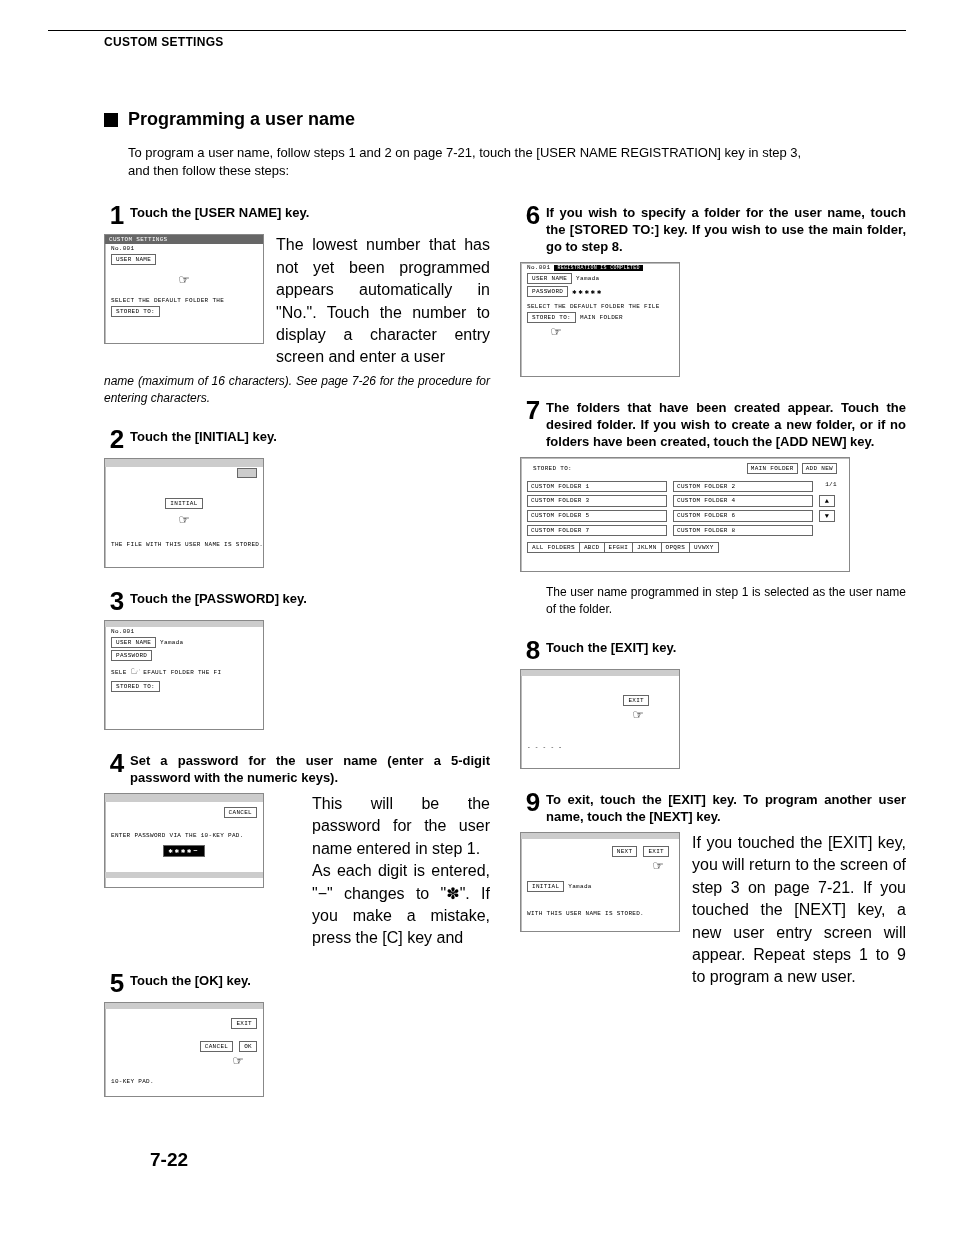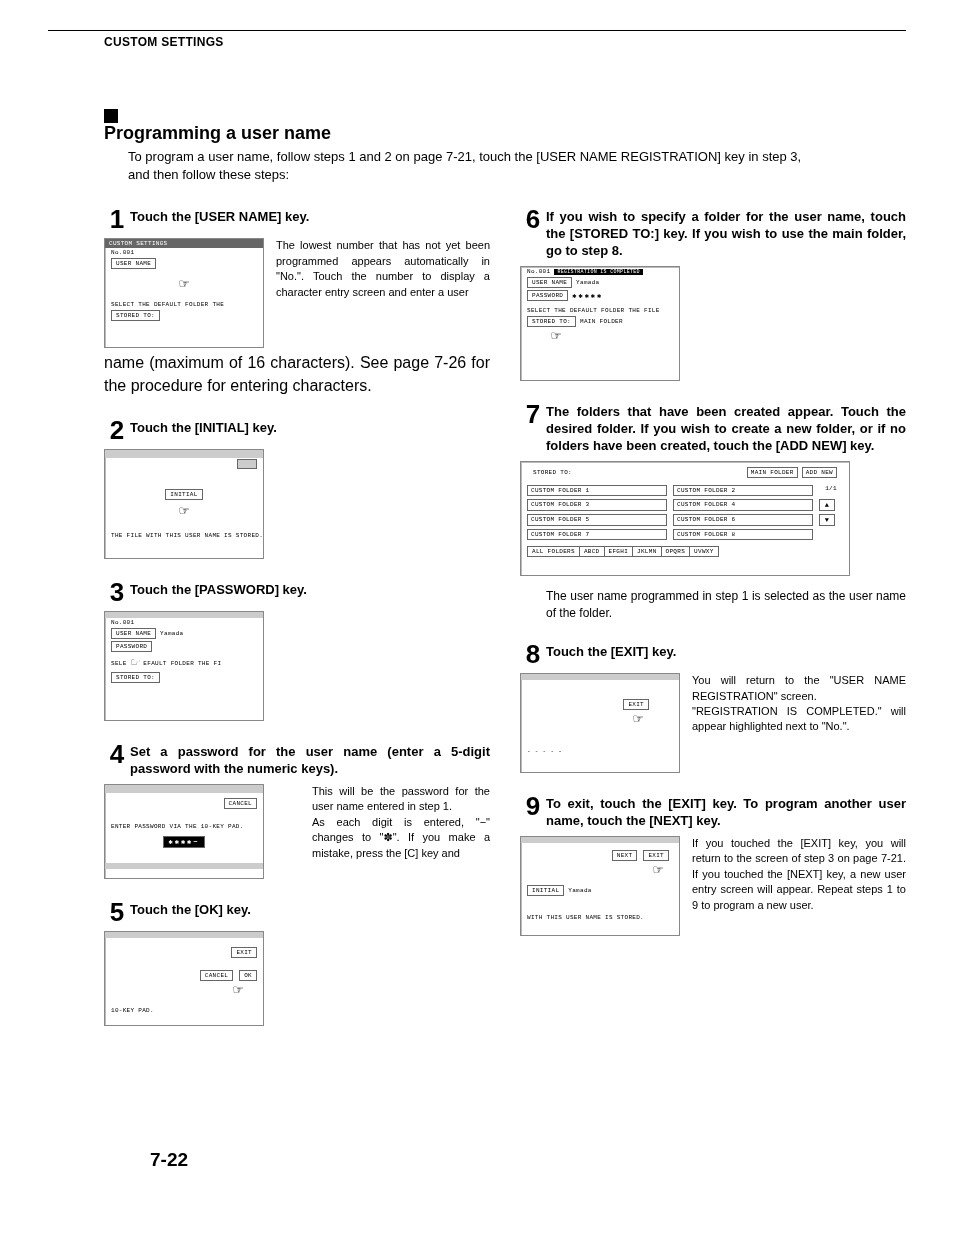--- a/index.html
+++ b/index.html
@@ -17,24 +17,23 @@
   }
   .header-label {
     font-weight: bold;
     font-size: 12px;
     letter-spacing: 0.3px;
     padding-left: 56px;
     margin-bottom: 60px;
   }
   .section-title-row {
     display: flex;
-    align-items: flex-start;
+    align-items: center;
     padding-left: 56px;
-    margin-bottom: 4px;
-    flex-direction: column;
+    margin-bottom: 14px;
   }
   .black-square {
     width: 14px; height: 14px; background: #000;
     display: inline-block; margin-right: 10px;
   }
   .section-title {
     font-weight: bold;
     font-size: 18px;
   }
   .intro {
@@ -69,31 +68,32 @@
     padding-top: 3px;
     text-align: justify;
   }
   .step-body {
     display: flex;
     gap: 12px;
     margin-left: 0;
     margin-bottom: 20px;
   }
   .step-body .txt {
-    font-size: 11px;
+    font-size: 16px;
     line-height: 1.4;
     text-align: justify;
   }
   .after-txt {
-    font-size: 16px;
+    font-size: 12px;
     line-height: 1.4;
     text-align: justify;
     margin-top: -16px;
     margin-bottom: 20px;
     padding-left: 0;
+    font-style: italic;
   }
   .note-txt {
     font-size: 12px;
     line-height: 1.4;
     text-align: justify;
     padding-left: 26px;
     margin-bottom: 10px;
   }
 
   
@@ -363,22 +363,20 @@
         <div class="row" style="justify-content:flex-end;margin-top:18px;padding-right:30px;">
               <span class="lbl">EXIT</span>
             </div>
         <div class="row" style="justify-content:flex-end;padding-right:36px;">
               <span class="hand">☜</span>
             </div>
         <div class="row" style="margin-top:18px;">
               <span>- - - - -</span>
             </div>
       </div>
-      <div class="txt" style="white-space:pre-line;">You will return to the "USER NAME REGISTRATION" screen.
-"REGISTRATION IS COMPLETED." will appear highlighted next to "No.".</div>
     </div>
 
     <div class="step">
       <div class="step-num">9</div>
       <div class="step-head">To exit, touch the [EXIT] key. To program another user name, touch the [NEXT] key.</div>
     </div>
     <div class="step-body">
       <div class="mock" style="height:100px;">
         <div style="height:6px;background:#ccc;"></div>
         <div class="row" style="justify-content:flex-end;gap:6px;margin-top:6px;padding-right:10px;">

